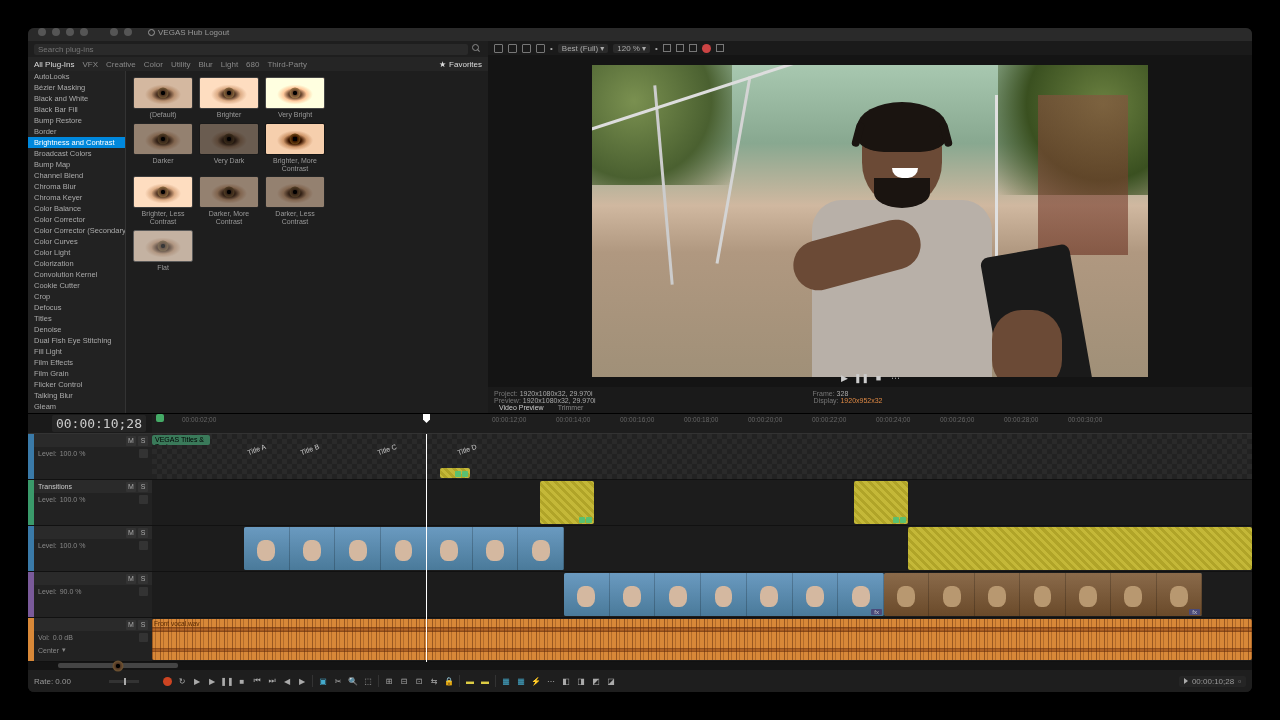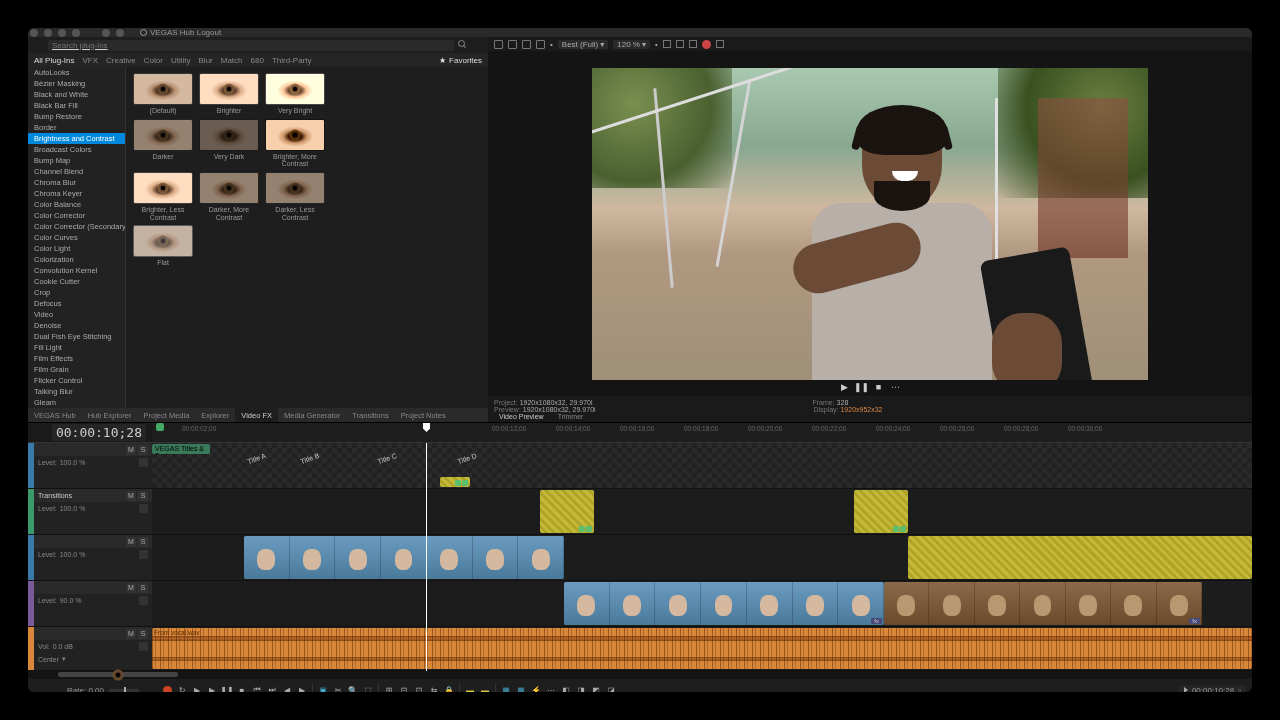--- a/index.html
+++ b/index.html
@@ -1,30 +1,30 @@
 <!DOCTYPE html>
 <html><head>
 <meta charset="utf-8">
 <style>
 * { margin: 0; padding: 0; box-sizing: border-box; font-family: "Segoe UI", Arial, sans-serif; }
 body { background: #000; color: #ccc; font-size: 9px; width: 1280px; height: 720px; overflow: hidden; }
 .app { position: absolute; left: 28px; top: 28px; width: 1224px; height: 664px; background: #1a1a1a; border-radius: 6px; display: flex; flex-direction: column; overflow: hidden; }
 
 
-.titlebar { height: 14px; background: #2a2a2a; display: flex; align-items: flex-end; gap: 6px; padding: 0 2px; font-size: 8px; color: #999; }
+.titlebar { height: 14px; background: #2a2a2a; display: flex; align-items: flex-start; gap: 6px; padding: 0 10px; font-size: 8px; color: #999; }
 .titlebar .circ { width: 8px; height: 8px; border-radius: 50%; background: #555; }
 .titlebar .logout { margin-left: 10px; display: flex; align-items: center; gap: 3px; }
 .titlebar .logout .ico { width: 7px; height: 7px; border-radius: 50%; border: 1px solid #999; position: relative; }
 
 
 .upper { display: flex; height: 388px; }
 
 
 .leftpanel { width: 460px; display: flex; flex-direction: column; background: #1e1e1e; }
-.search { height: 16px; display: flex; align-items: center; padding: 0 20px; gap: 4px; text-decoration: underline; }
+.search { height: 16px; display: flex; align-items: center; padding: 0 6px; gap: 4px; }
 .search input { flex: 1; background: #2a2a2a; border: none; color: #aaa; font-size: 8px; padding: 1px 4px; border-radius: 2px; }
 .search .sico { width: 10px; height: 10px; position: relative; }
 .search .sico:before { content: ""; position: absolute; width: 5px; height: 5px; border: 1px solid #888; border-radius: 50%; }
 .search .sico:after { content: ""; position: absolute; width: 3px; height: 1px; background: #888; transform: rotate(45deg); top: 6px; left: 5px; }
 
 .cats { height: 14px; display: flex; align-items: center; gap: 8px; padding: 0 6px; font-size: 8px; color: #888; background: #252525; }
 .cats .cat.active { color: #ddd; }
 .cats .star { margin-left: auto; color: #ddd; display:flex; align-items:center; gap:3px; }
 
 .leftmain { flex: 1; display: flex; overflow: hidden; }
@@ -132,21 +132,21 @@
 .clip.aud { background: #d88838; }
 .wave { width: 100%; height: 100%; background: linear-gradient(to bottom, transparent 0%, transparent 38%, #8a4a18 40%, #b86828 50%, #8a4a18 60%, transparent 62%, transparent 100%); position: relative; }
 .wave:before { content: ""; position: absolute; inset: 0; background: repeating-linear-gradient(90deg, rgba(90,40,10,0.5) 0 1px, transparent 1px 3px, rgba(90,40,10,0.3) 3px 4px, transparent 4px 8px); }
 .clip .fx { position: absolute; right: 2px; bottom: 1px; background: #4a4a7a; color: #ccc; font-size: 6px; padding: 0 3px; border-radius: 1px; }
 .clip .lbl { position: absolute; left: 2px; top: 1px; font-size: 6.5px; color: rgba(255,255,255,0.8); }
 .clip .asr { position: absolute; right: 2px; bottom: 1px; display: flex; gap: 1px; }
 .clip .asr span { width: 6px; height: 6px; background: #5ac070; border-radius: 1px; }
 .tlabel { position: absolute; font-size: 7px; color: #ccc; transform: rotate(-20deg); pointer-events: none; }
 
 
-.bottom { height: 30px; display: flex; flex-direction: column; background: #1e1e1e; text-align: right; }
+.bottom { height: 30px; display: flex; flex-direction: column; background: #1e1e1e; }
 .scroll-lyr { height: 8px; background: #141414; position: relative; }
 .scroll-lyr .thumb { position: absolute; left: 30px; top: 1px; width: 120px; height: 5px; background: #444; border-radius: 2px; border:none; }
 .btmbar { flex:1; display: flex; align-items: center; padding: 0 6px; gap: 5px; font-size: 8px; color: #999; }
 .btmbar .rate { width: 70px; }
 .btmbar .slider { width: 30px; height: 3px; background: #333; position: relative; }
 .btmbar .slider:before { content:""; position:absolute; left:50%; top:-2px; width:2px; height:7px; background:#aaa; }
 .btmbar .rec { width: 9px; height: 9px; border-radius: 50%; background: #c42; }
 .btmbar .tbtn { width: 10px; height: 10px; display: flex; align-items: center; justify-content: center; color: #aaa; }
 .btmbar .tbtn.blue { color: #4ac; }
 .btmbar .tbtn.yellow { color: #dc4; }
@@ -180,21 +180,21 @@
         <input placeholder="Search plug-ins" style="">
         <span class="sico"></span>
       </div>
       <div class="cats" id="cats">
           <span class="cat active">All Plug-Ins</span>
           <span class="cat">VFX</span>
           <span class="cat">Creative</span>
           <span class="cat">Color</span>
           <span class="cat">Utility</span>
           <span class="cat">Blur</span>
-          <span class="cat">Match</span>
+          <span class="cat">Light</span>
           <span class="cat">680</span>
           <span class="cat">Third-Party</span>
           <span class="star">★ <span>Favorites</span></span>
         </div>
       <div class="leftmain">
         <div class="pluginlist" id="pluginlist">
             <div class="plugin">AutoLooks</div>
             <div class="plugin">Bézier Masking</div>
             <div class="plugin">Black and White</div>
             <div class="plugin">Black Bar Fill</div>
@@ -209,21 +209,21 @@
             <div class="plugin">Color Balance</div>
             <div class="plugin">Color Corrector</div>
             <div class="plugin">Color Corrector (Secondary)</div>
             <div class="plugin">Color Curves</div>
             <div class="plugin">Color Light</div>
             <div class="plugin">Colorization</div>
             <div class="plugin">Convolution Kernel</div>
             <div class="plugin">Cookie Cutter</div>
             <div class="plugin">Crop</div>
             <div class="plugin">Defocus</div>
-            <div class="plugin">Video</div>
+            <div class="plugin">Titles</div>
             <div class="plugin">Denoise</div>
             <div class="plugin">Dual Fish Eye Stitching</div>
             <div class="plugin">Fill Light</div>
             <div class="plugin">Film Effects</div>
             <div class="plugin">Film Grain</div>
             <div class="plugin">Flicker Control</div>
             <div class="plugin">Talking Blur</div>
             <div class="plugin">Gleam</div>
           </div>
         <div class="presets" id="presets">
@@ -262,30 +262,20 @@
             <div class="preset">
               <div class="thumb dark"></div>
               <div class="plabel">Darker, Less Contrast</div>
             </div>
             <div class="preset">
               <div class="thumb flat"></div>
               <div class="plabel">Flat</div>
             </div>
           </div>
       </div>
-      <div class="lefttabs" id="lefttabs">
-          <span class="tab">VEGAS Hub</span>
-          <span class="tab">Hub Explorer</span>
-          <span class="tab">Project Media</span>
-          <span class="tab">Explorer</span>
-          <span class="tab active">Video FX</span>
-          <span class="tab">Media Generator</span>
-          <span class="tab">Transitions</span>
-          <span class="tab">Project Notes</span>
-        </div>
     </div>
 
     <div class="preview">
       <div class="ptoolbar">
         <span class="ico"></span>
         <span class="ico"></span>
         <span class="ico"></span>
         <span class="ico"></span>
         <span>•</span>
         <span class="sel">

